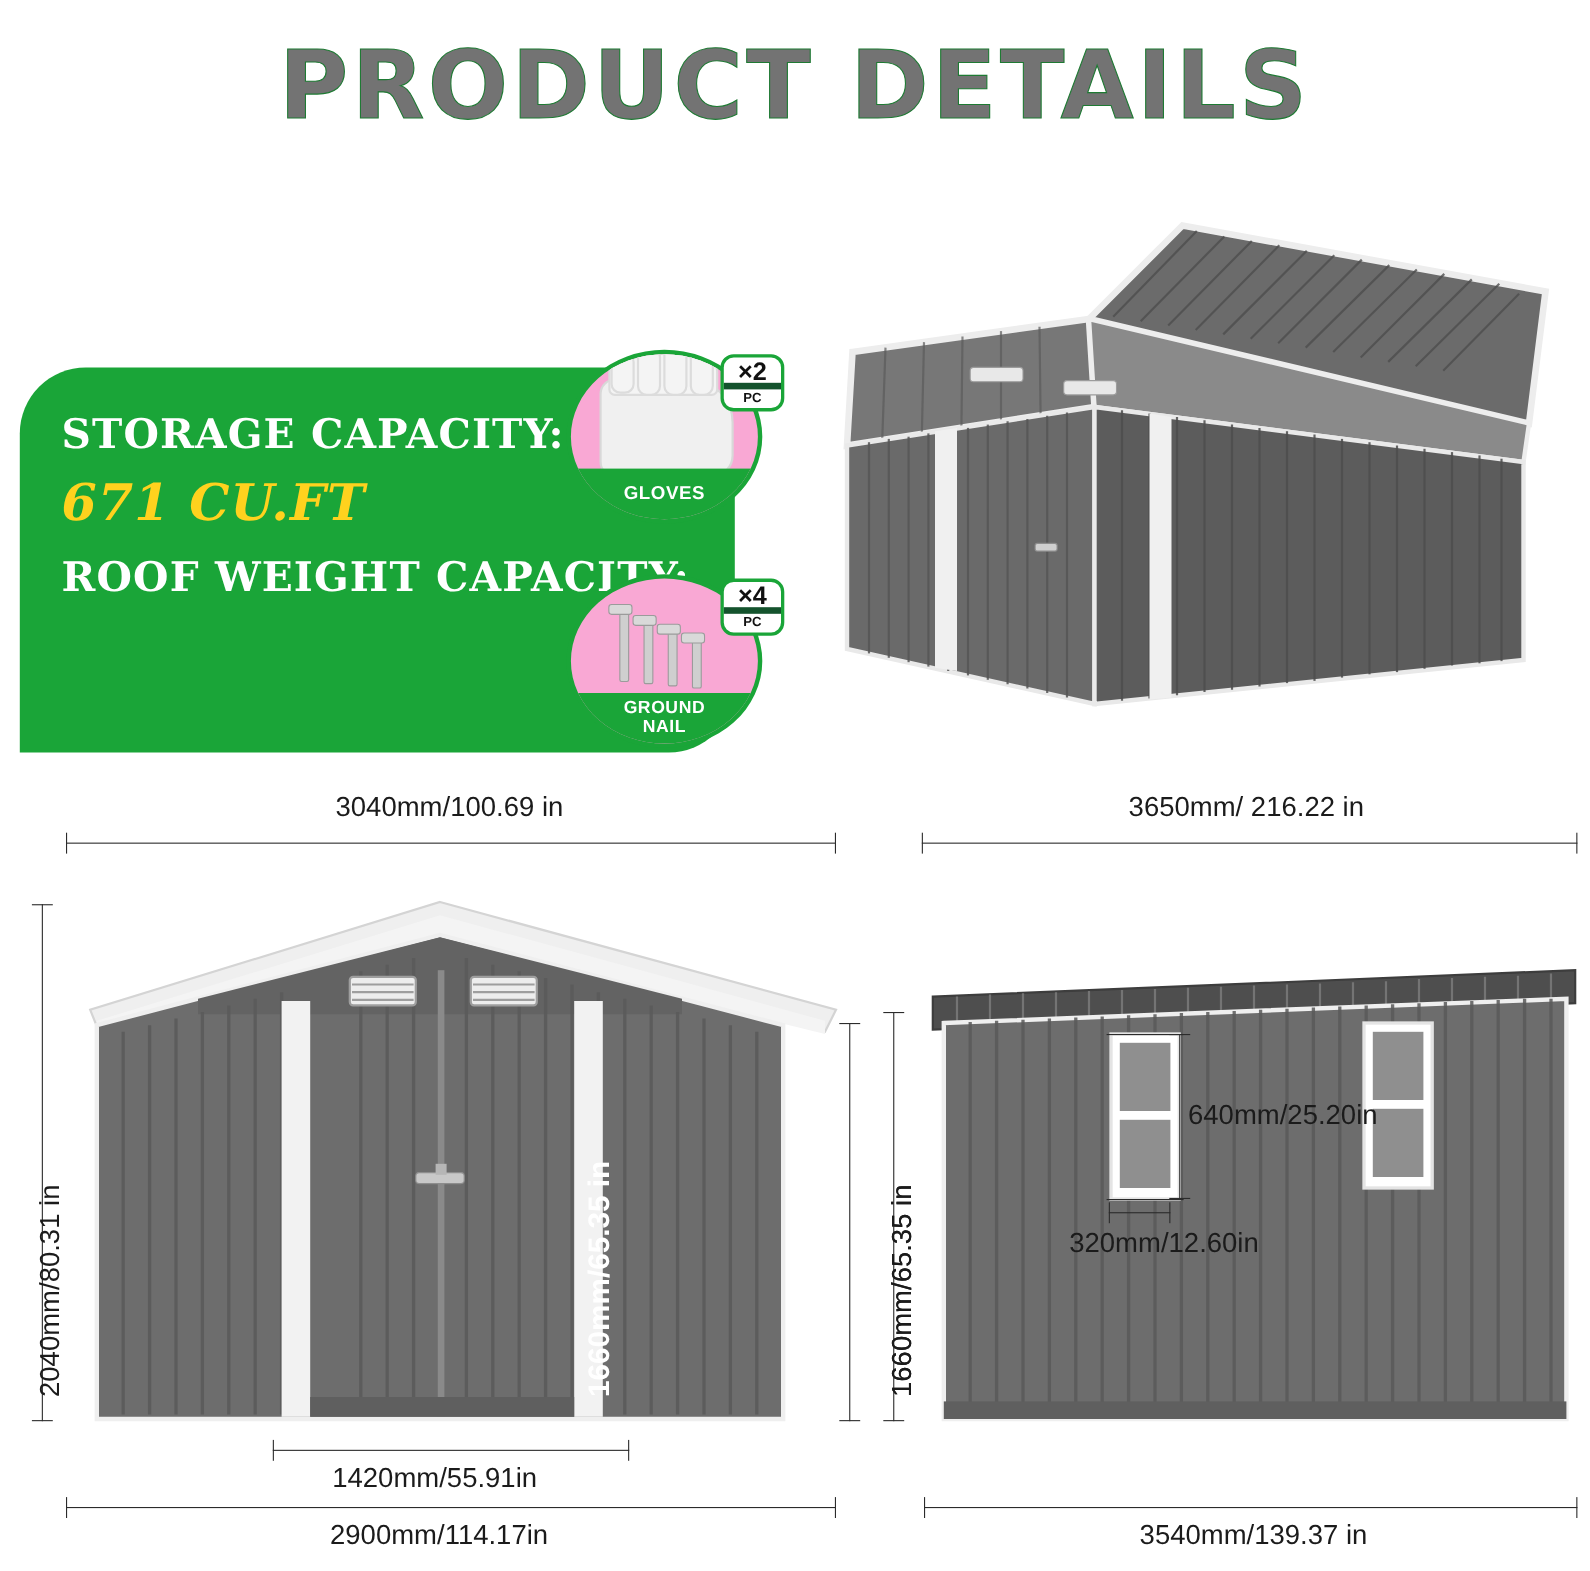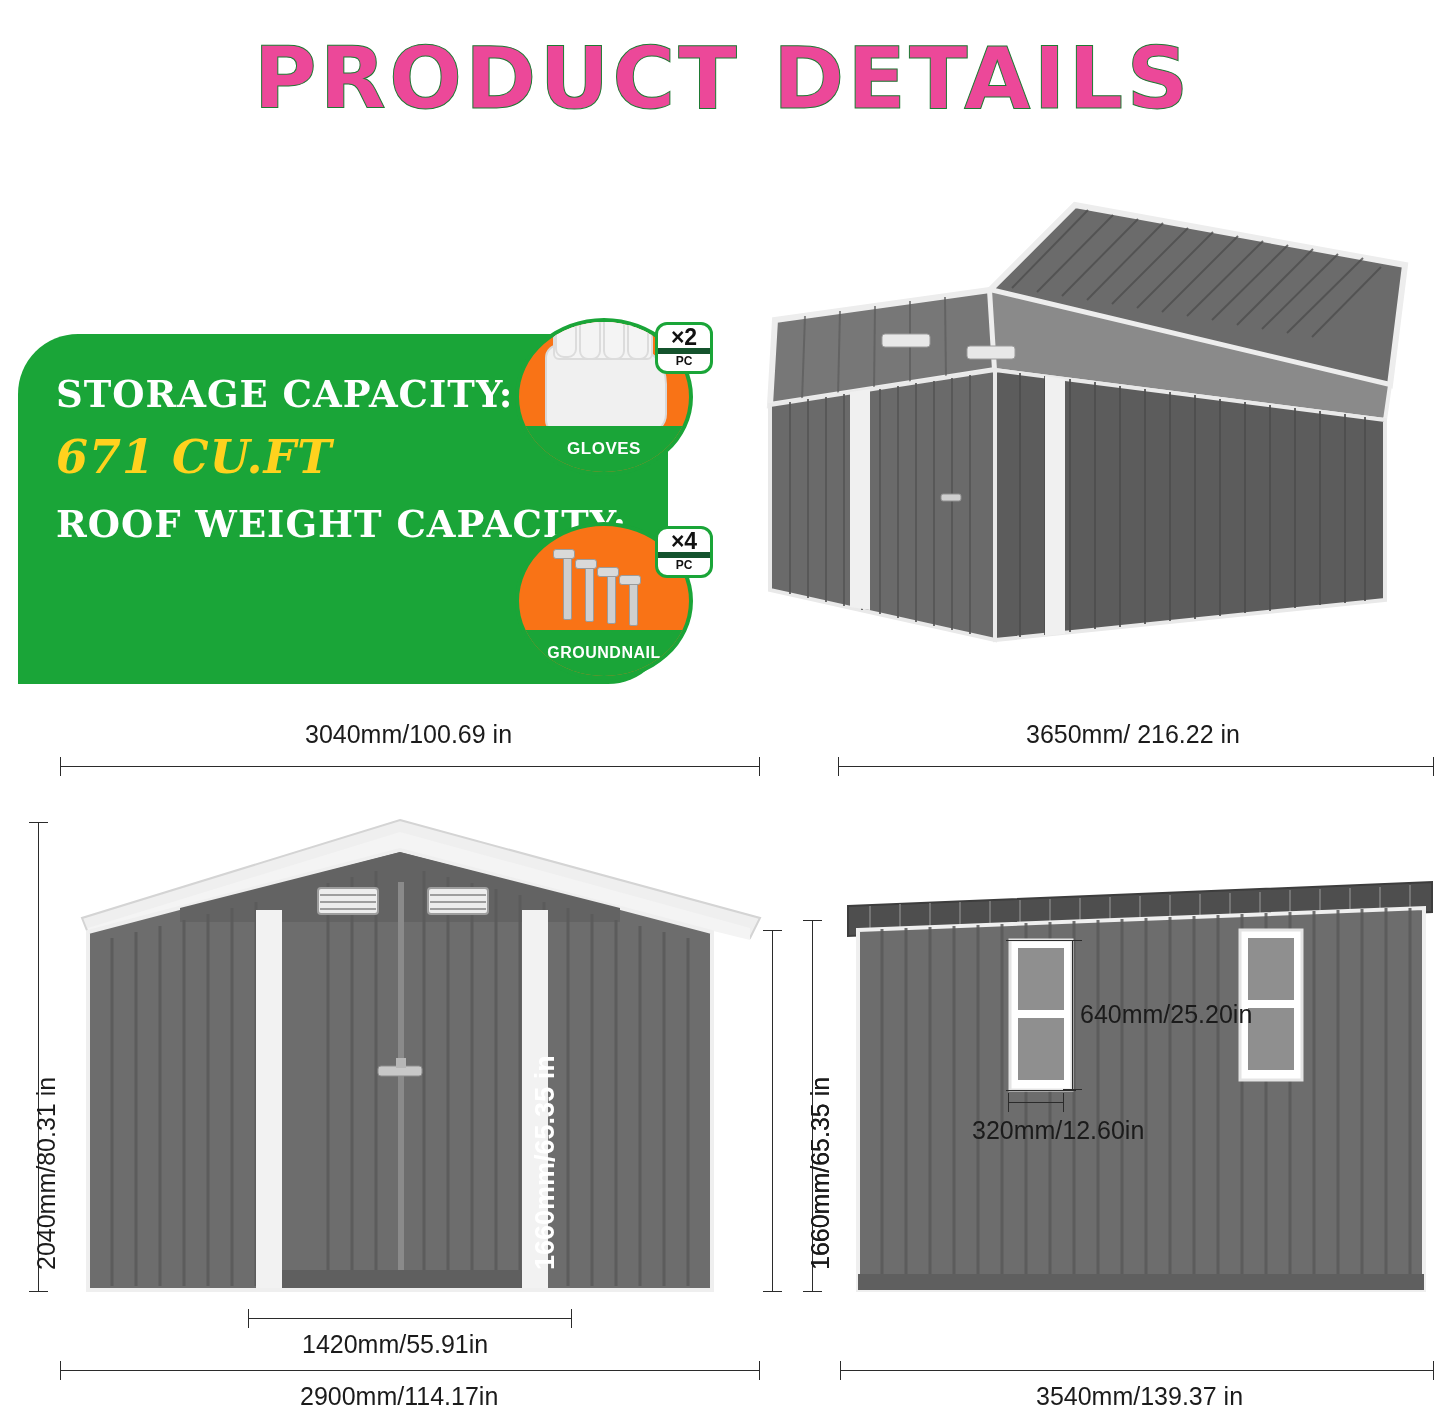--- a/index.html
+++ b/index.html
@@ -20,21 +20,21 @@
   .page-title {
     position: absolute;
     top: 28px;
     left: 0;
     width: 100%;
     text-align: center;
     font-family: "DejaVu Sans", sans-serif;
     font-weight: bold;
     font-size: 86px;
     letter-spacing: 3px;
-    color: #ec4899;
+    color: #737373;
     -webkit-text-stroke: 1px #1e7a33;
   }
 
   
   .green-panel {
     position: absolute;
     left: 18px;
     top: 334px;
     width: 650px;
     height: 350px;
@@ -85,21 +85,21 @@
   }
   .gp-value2 sup { font-size: 26px; vertical-align: super; }
 
   
   .bubble {
     position: absolute;
     width: 170px;
     height: 150px;
     border: 4px solid #1aa538;
     border-radius: 50%;
-    background: #f97316;
+    background: #f9a8d4;
     overflow: hidden;
   }
   .bubble.gloves { left: 515px; top: 318px; }
   .bubble.nails  { left: 515px; top: 522px; }
   .bubble .cap {
     position: absolute;
     bottom: 0;
     left: 0;
     width: 100%;
     height: 46px;
@@ -251,21 +251,21 @@
   <span class="u">PC</span>
 </div>
 
 <div class="bubble nails">
   <div>
     <div class="nail" style="left:44px; top:26px; height:66px;"></div>
     <div class="nail" style="left:66px; top:36px; height:58px;"></div>
     <div class="nail" style="left:88px; top:44px; height:52px;"></div>
     <div class="nail" style="left:110px; top:52px; height:46px;"></div>
   </div>
-  <div class="cap" style="flex-direction:row; font-size:16px;">
+  <div class="cap" style="flex-direction:column; font-size:16px;">
     <span>GROUND</span>
     <span>NAIL</span>
   </div>
 </div>
 <div class="qty-badge n2">
   <span class="n">×4</span>
   <span class="u">PC</span>
 </div>
 
 <div class="dim-label" style="left:305px; top:720px;">3040mm/100.69 in</div>

